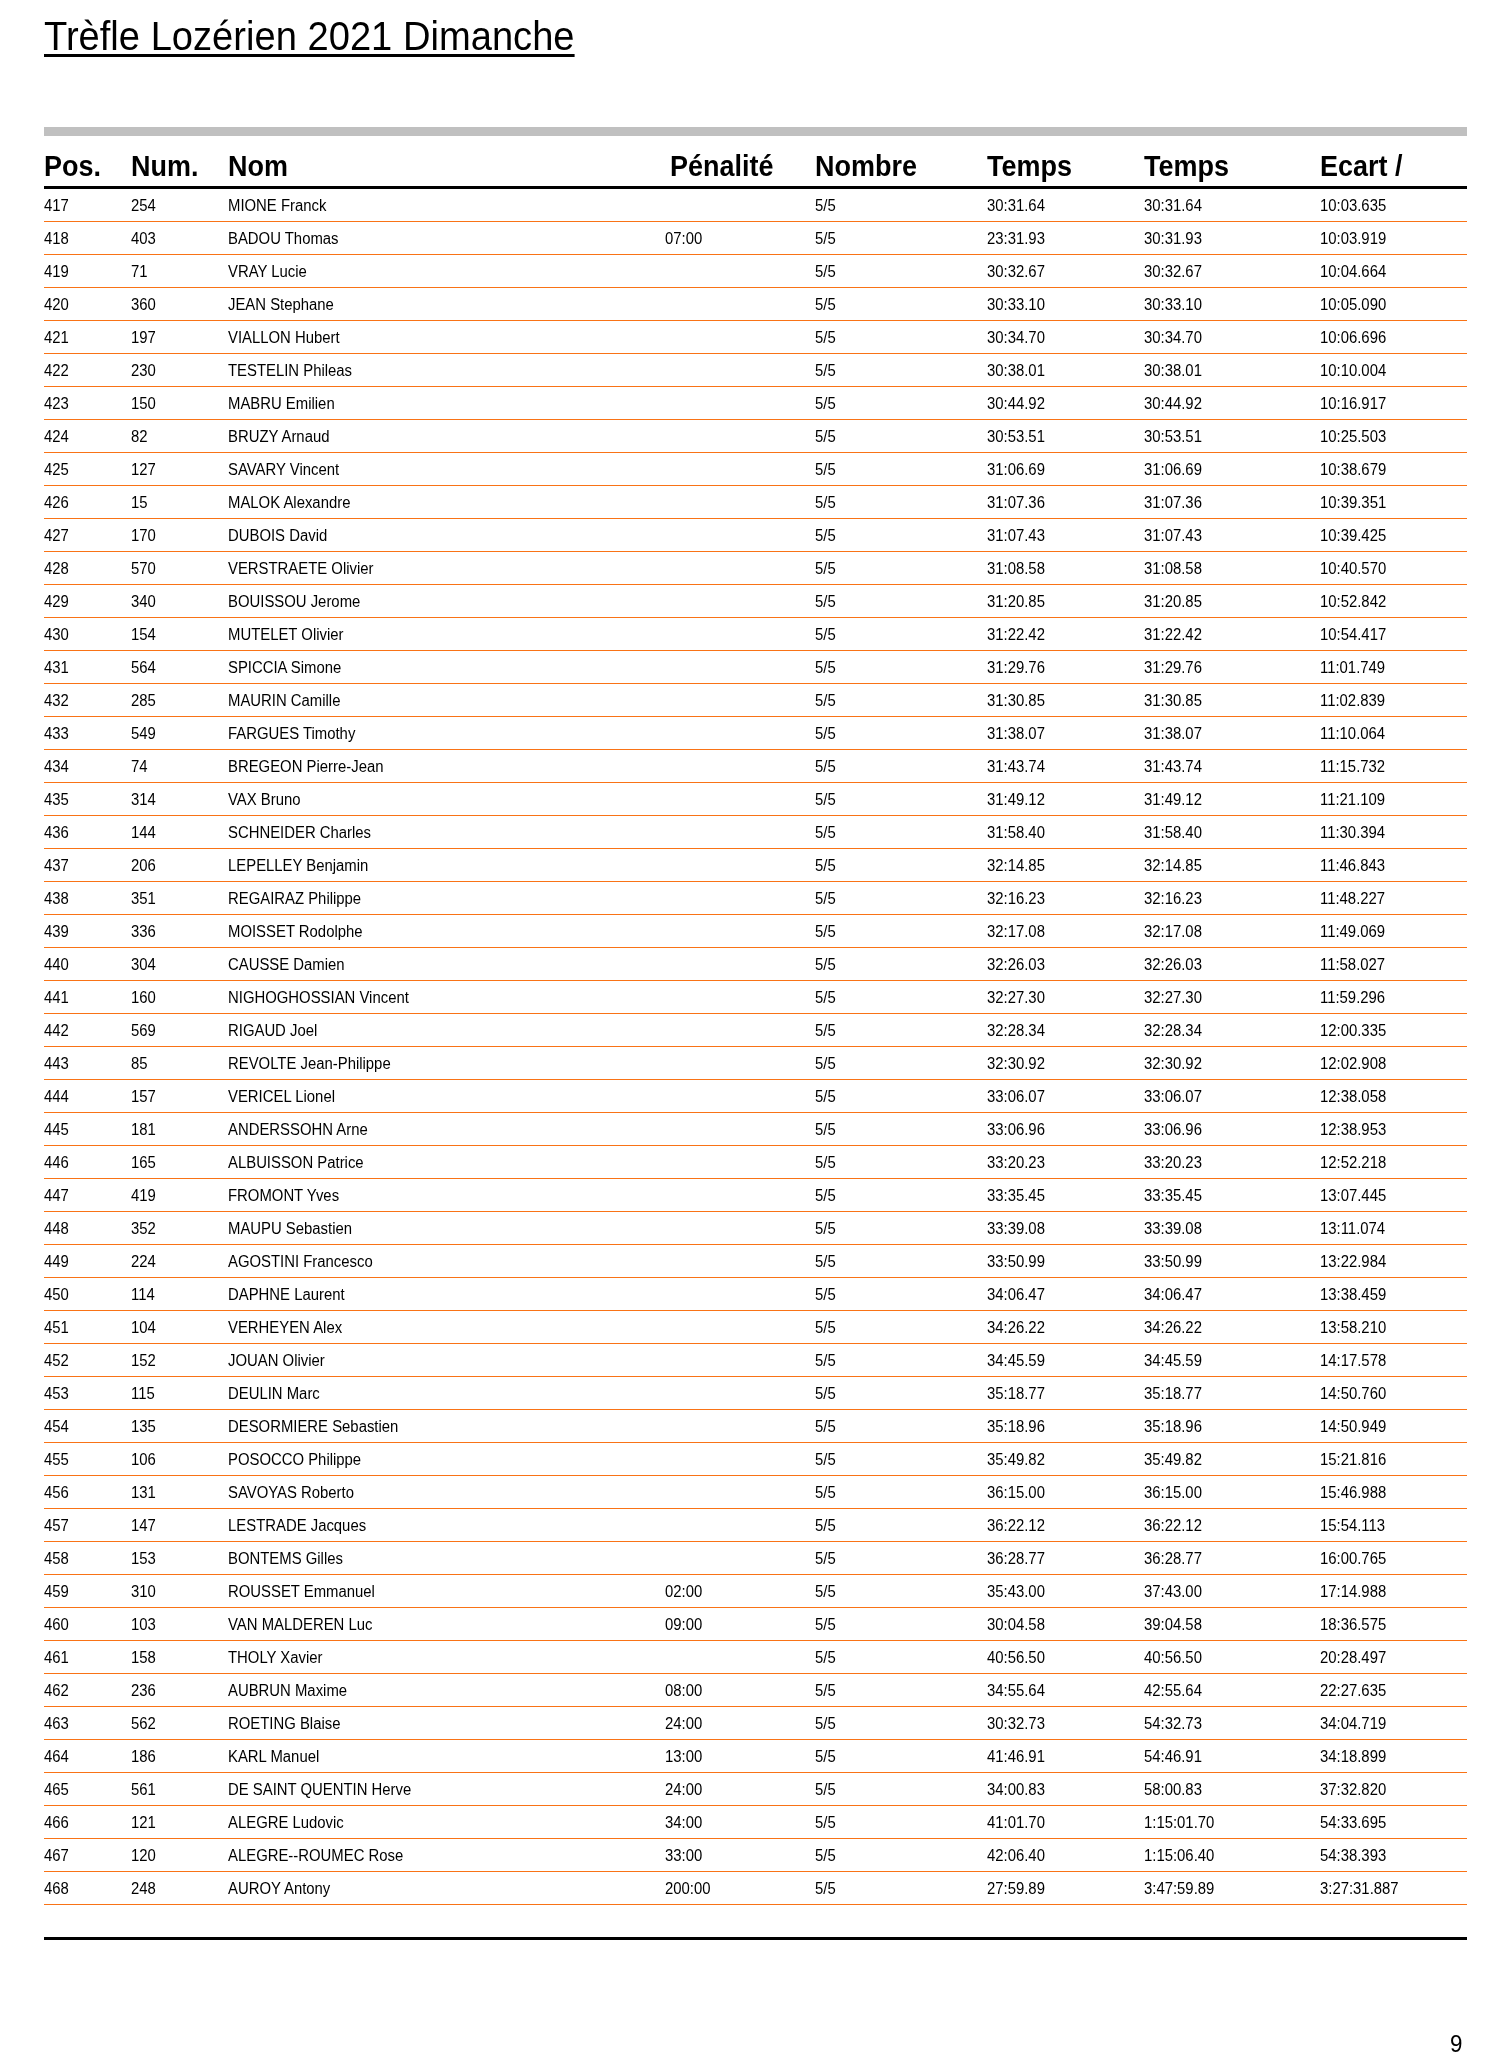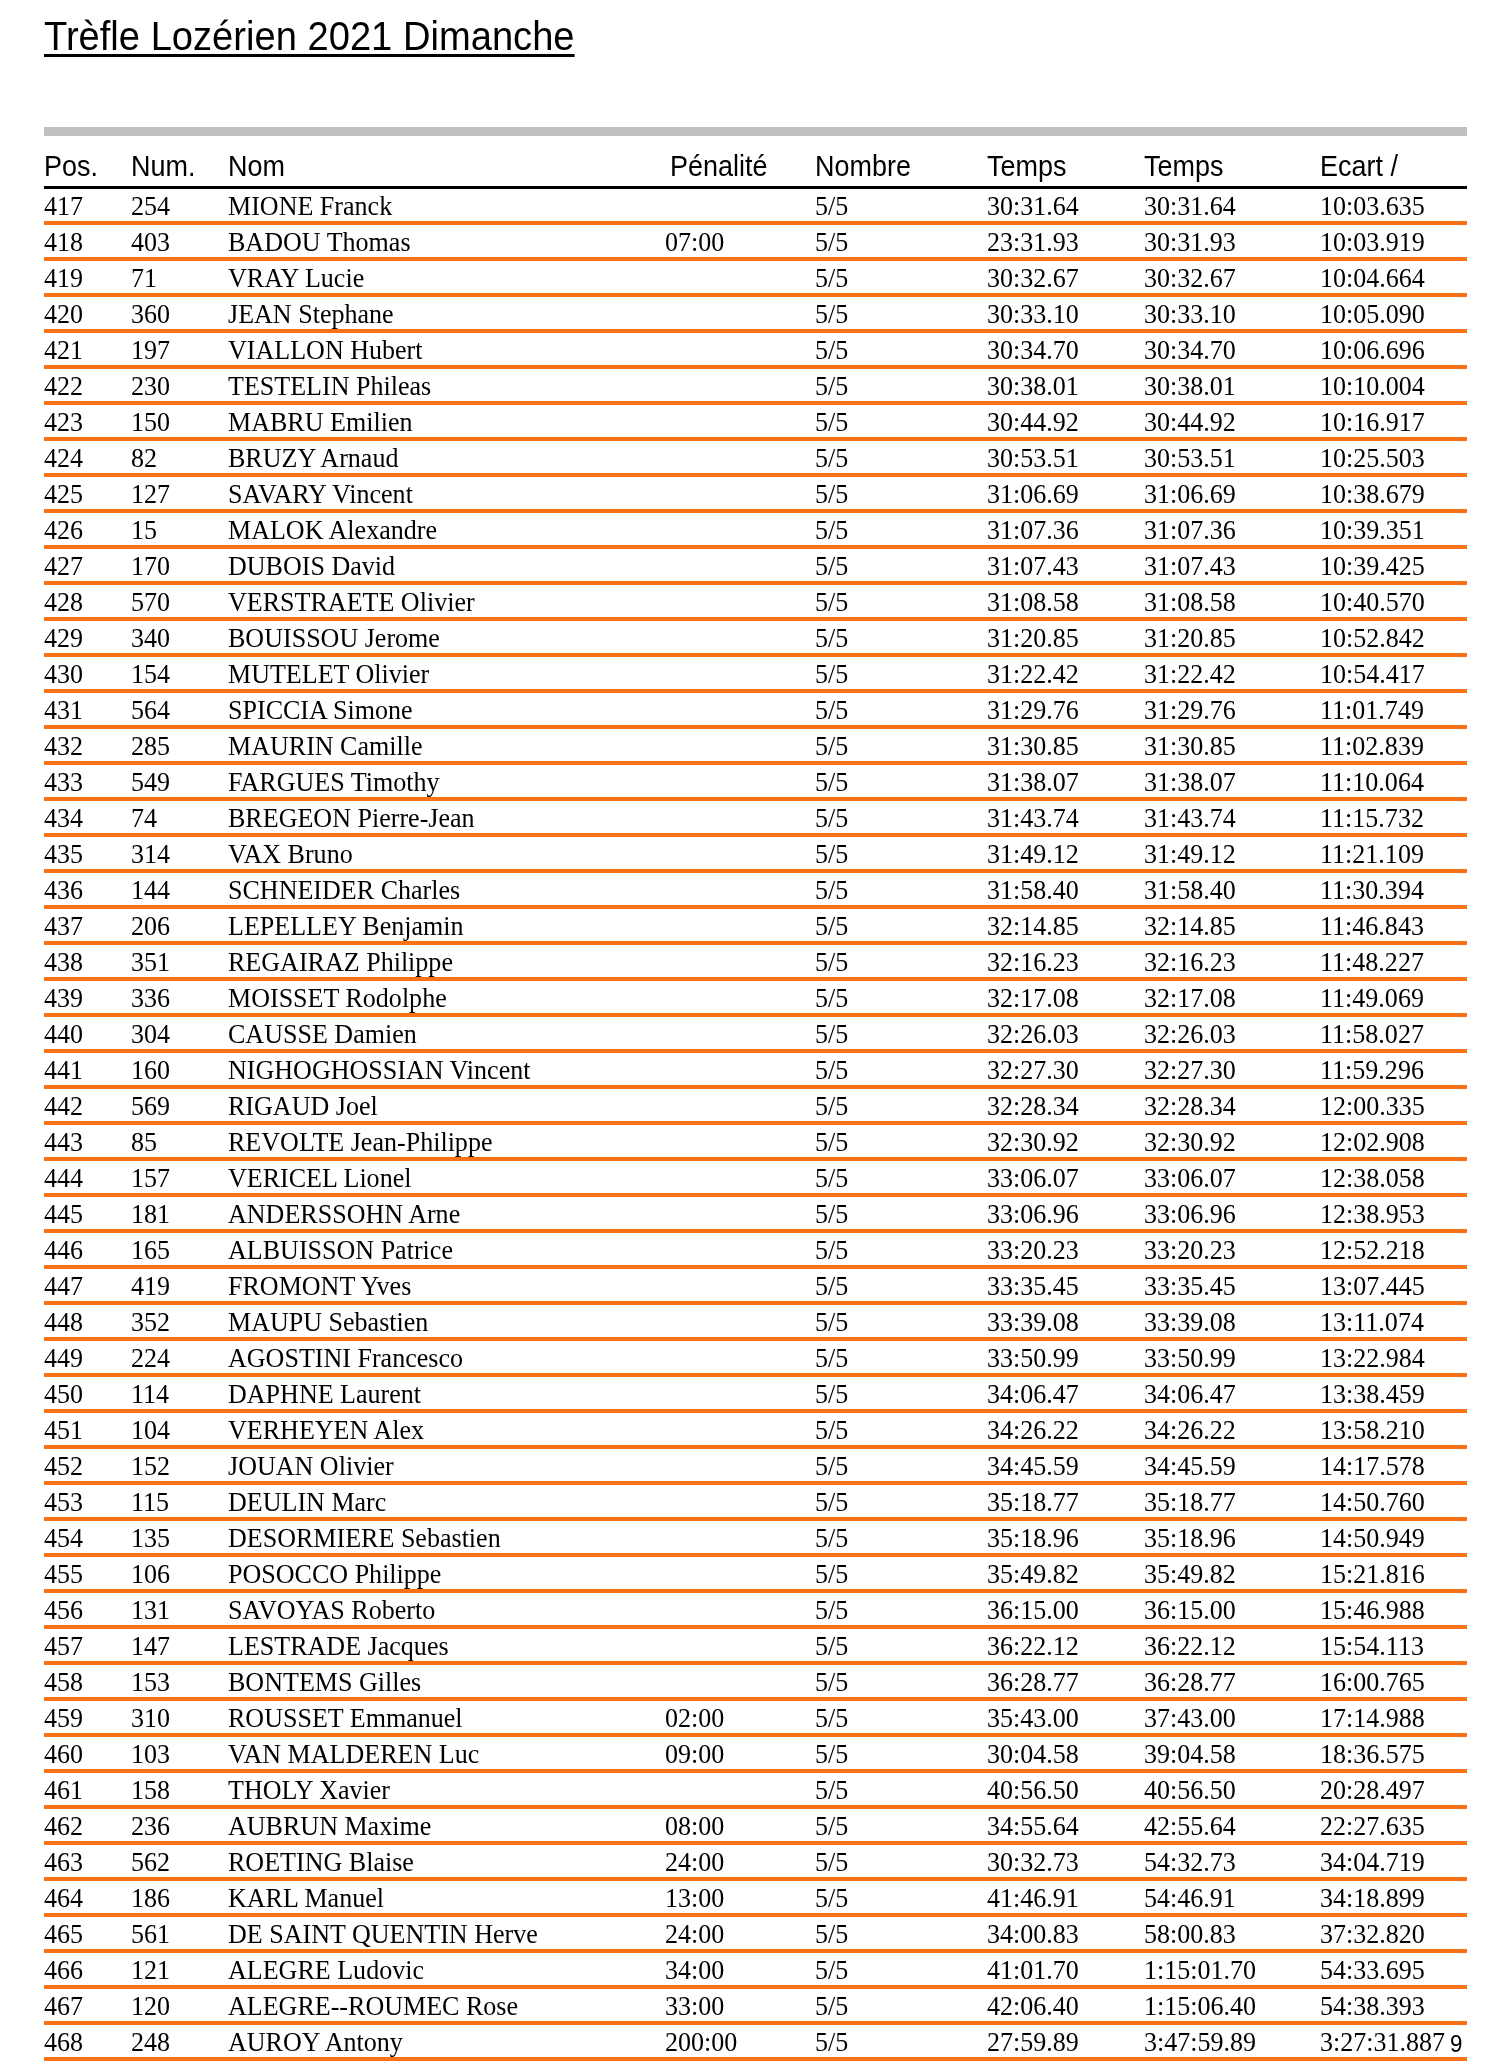--- a/index.html
+++ b/index.html
@@ -14,26 +14,25 @@
     transform: scaleX(0.93); transform-origin: left center;
     white-space: nowrap;
   }
   .graybar {
     position: absolute; left: 44px; top: 127px; width: 1423px; height: 9px;
     background: #c0c0c0;
   }
   .table { position: absolute; left: 44px; top: 142px; width: 1423px; }
   .hdr {
     position: relative; height: 44px; border-bottom: 3px solid #000;
-    font-weight: normal; font-size: 29px;
+    font-weight: bold; font-size: 29px;
   }
   .row {
-    position: relative; height: 32px; border-bottom: 4px solid #f97316;
-    font-size: 28px;
-    font-family: Liberation Serif, serif;
+    position: relative; height: 32px; border-bottom: 1px solid #f97316;
+    font-size: 16px;
   }
   .cell {
     position: absolute; white-space: nowrap;
     transform: scaleX(0.93); transform-origin: left center;
   }
   .hdr .cell { top: 6px; line-height: 36px; }
   .row .cell { top: 3px; line-height: 28px; }
   .c-pos { left: 0px; }
   .c-num { left: 87px; }
   .c-nom { left: 184px; }

